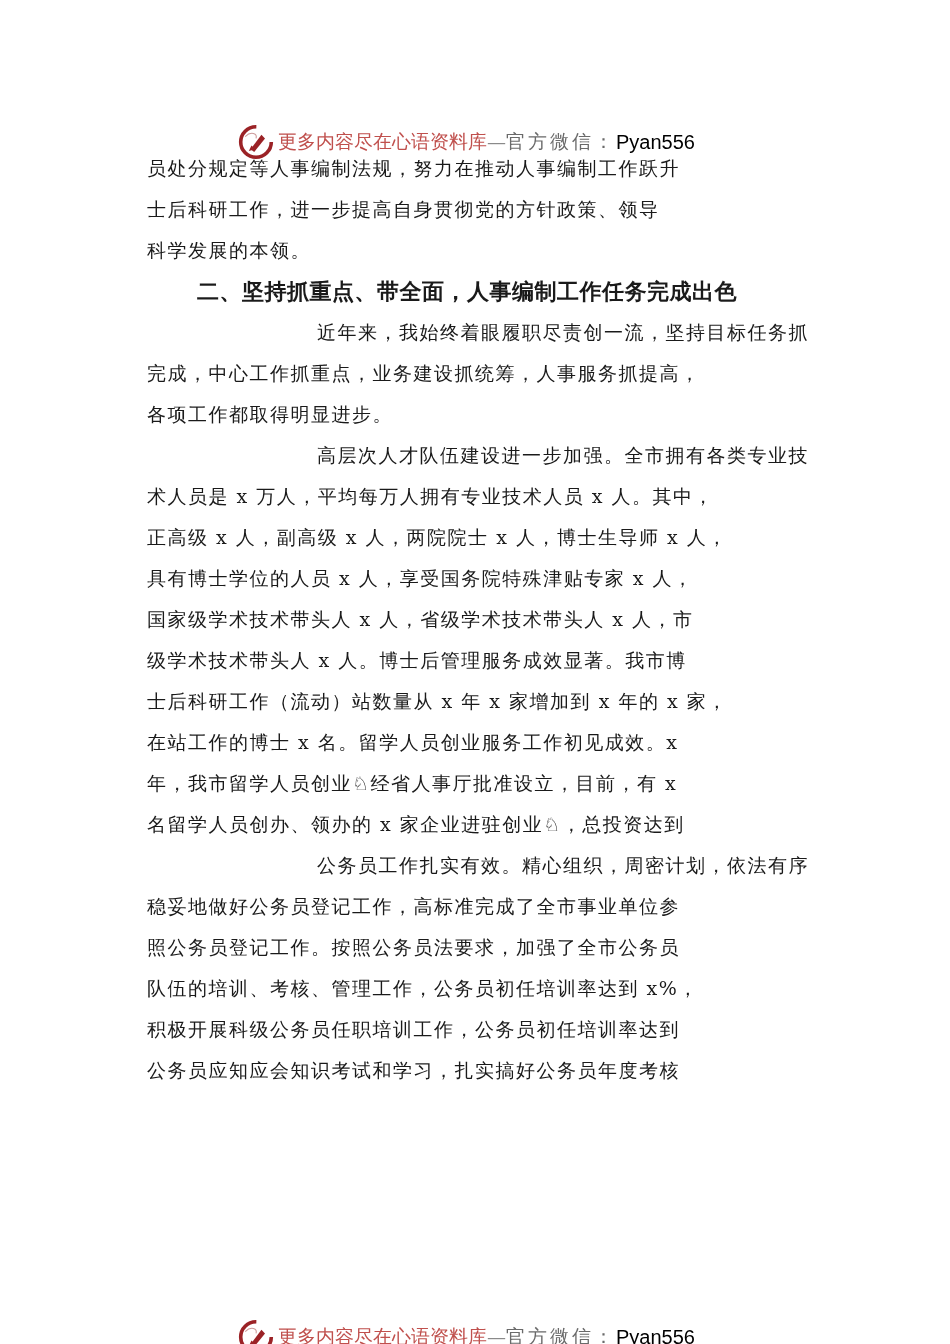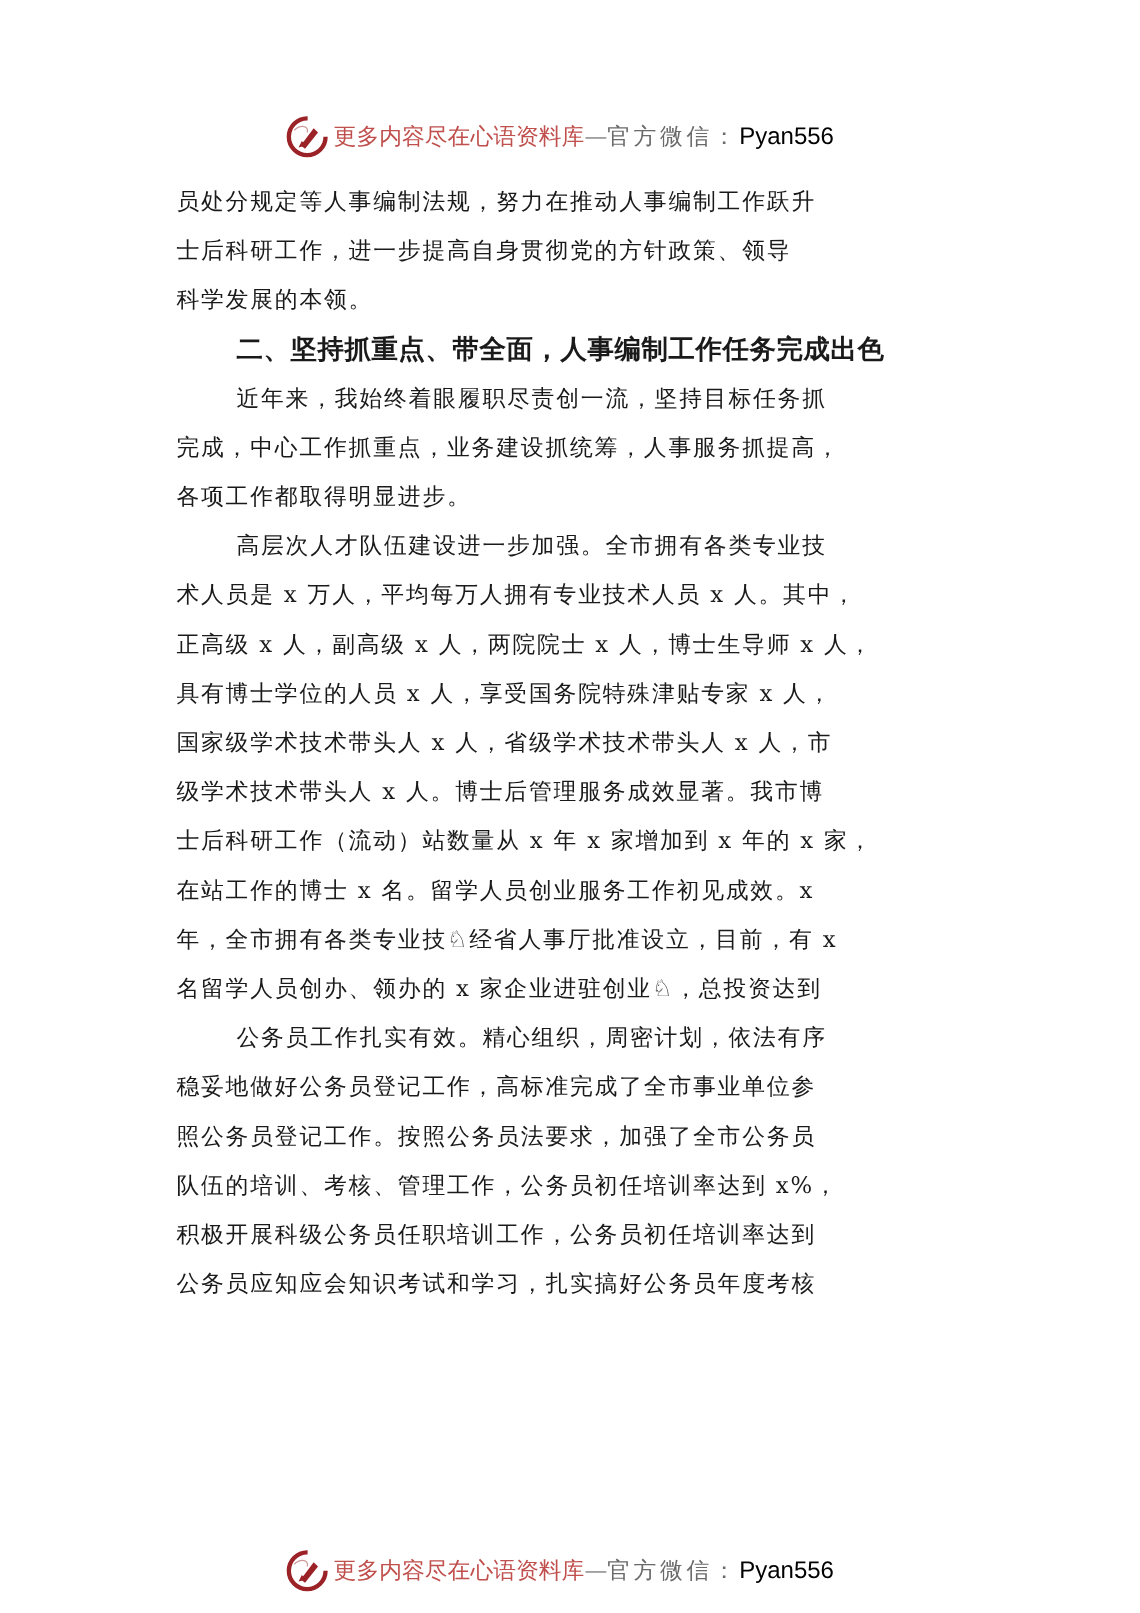--- a/index.html
+++ b/index.html
@@ -1,31 +1,31 @@
 <!DOCTYPE html>
 <html><head>
 <meta charset="utf-8">
 <style>
   html, body { margin: 0; padding: 0; background: #ffffff; }
   body { width: 950px; height: 1344px; position: relative; overflow: hidden;
          font-family: "DejaVu Serif", "Liberation Serif", serif; color: #1a1a1a; }
   .banner { position: absolute; left: 238px; width: 500px; height: 40px;
-            display: flex; align-items: center; white-space: nowrap; }
+            display: flex; align-items: center; white-space: nowrap; margin-top: 28px; }
   .banner.top { top: 94px; }
   .banner.bottom { top: 1289px; }
   .logo { width: 36px; height: 36px; margin-right: 4px; flex: 0 0 auto; }
   .b-red { color: #c0504d; font-size: 19px; font-family: "DejaVu Serif", serif; }
   .b-dash { color: #8a8a8a; font-size: 19px; }
   .b-gray { color: #6a6a6a; font-size: 19px; letter-spacing: 3px; font-family: "DejaVu Serif", serif; }
   .b-id { color: #000000; font-size: 20px; font-family: Liberation Sans, sans-serif; }
 
   .content { position: absolute; left: 147px; top: 148px; width: 662px; }
   .line { height: 41px; line-height: 41px; font-size: 19px; white-space: nowrap;
           letter-spacing: 1.5px; }
-  .line.indent { padding-left: 50px; }
+  .line.indent { padding-left: 50px; text-align: right; }
   .heading { font-weight: bold; font-family: "DejaVu Sans", "Liberation Sans", sans-serif;
              font-size: 22px; padding-left: 50px; letter-spacing: 0.5px; }
 </style>
 </head>
 <body>
 
 <div class="banner top">
   <svg class="logo" viewBox="0 0 40 40">
     <circle cx="20" cy="20" r="17" fill="none" stroke="#9b2226" stroke-width="4" stroke-dasharray="80 27"></circle>
     <path d="M14 28 L26 12 L30 16 L18 31 Z" fill="#9b2226"></path>
@@ -47,21 +47,21 @@
   <div class="line">完成，中心工作抓重点，业务建设抓统筹，人事服务抓提高，</div>
   <div class="line">各项工作都取得明显进步。</div>
   <div class="line indent">高层次人才队伍建设进一步加强。全市拥有各类专业技</div>
   <div class="line">术人员是 x 万人，平均每万人拥有专业技术人员  x 人。其中，</div>
   <div class="line">正高级 x 人，副高级  x 人，两院院士  x 人，博士生导师  x 人，</div>
   <div class="line">具有博士学位的人员  x 人，享受国务院特殊津贴专家  x 人，</div>
   <div class="line">国家级学术技术带头人  x 人，省级学术技术带头人 x 人，市</div>
   <div class="line">级学术技术带头人 x 人。博士后管理服务成效显著。我市博</div>
   <div class="line">士后科研工作（流动）站数量从  x 年  x 家增加到 x 年的 x 家，</div>
   <div class="line"> 在站工作的博士  x  名。留学人员创业服务工作初见成效。x</div>
-  <div class="line">年，全市拥有各类专业技♘经省人事厅批准设立，目前，有  x</div>
+  <div class="line">年，我市留学人员创业♘经省人事厅批准设立，目前，有  x</div>
   <div class="line">名留学人员创办、领办的 x 家企业进驻创业♘，总投资达到</div>
   <div class="line indent">公务员工作扎实有效。精心组织，周密计划，依法有序</div>
   <div class="line">稳妥地做好公务员登记工作，高标准完成了全市事业单位参</div>
   <div class="line">照公务员登记工作。按照公务员法要求，加强了全市公务员</div>
   <div class="line">队伍的培训、考核、管理工作，公务员初任培训率达到  x%，</div>
   <div class="line">积极开展科级公务员任职培训工作，公务员初任培训率达到</div>
   <div class="line">公务员应知应会知识考试和学习，扎实搞好公务员年度考核</div>
 </div>
 
 <div class="banner bottom">

